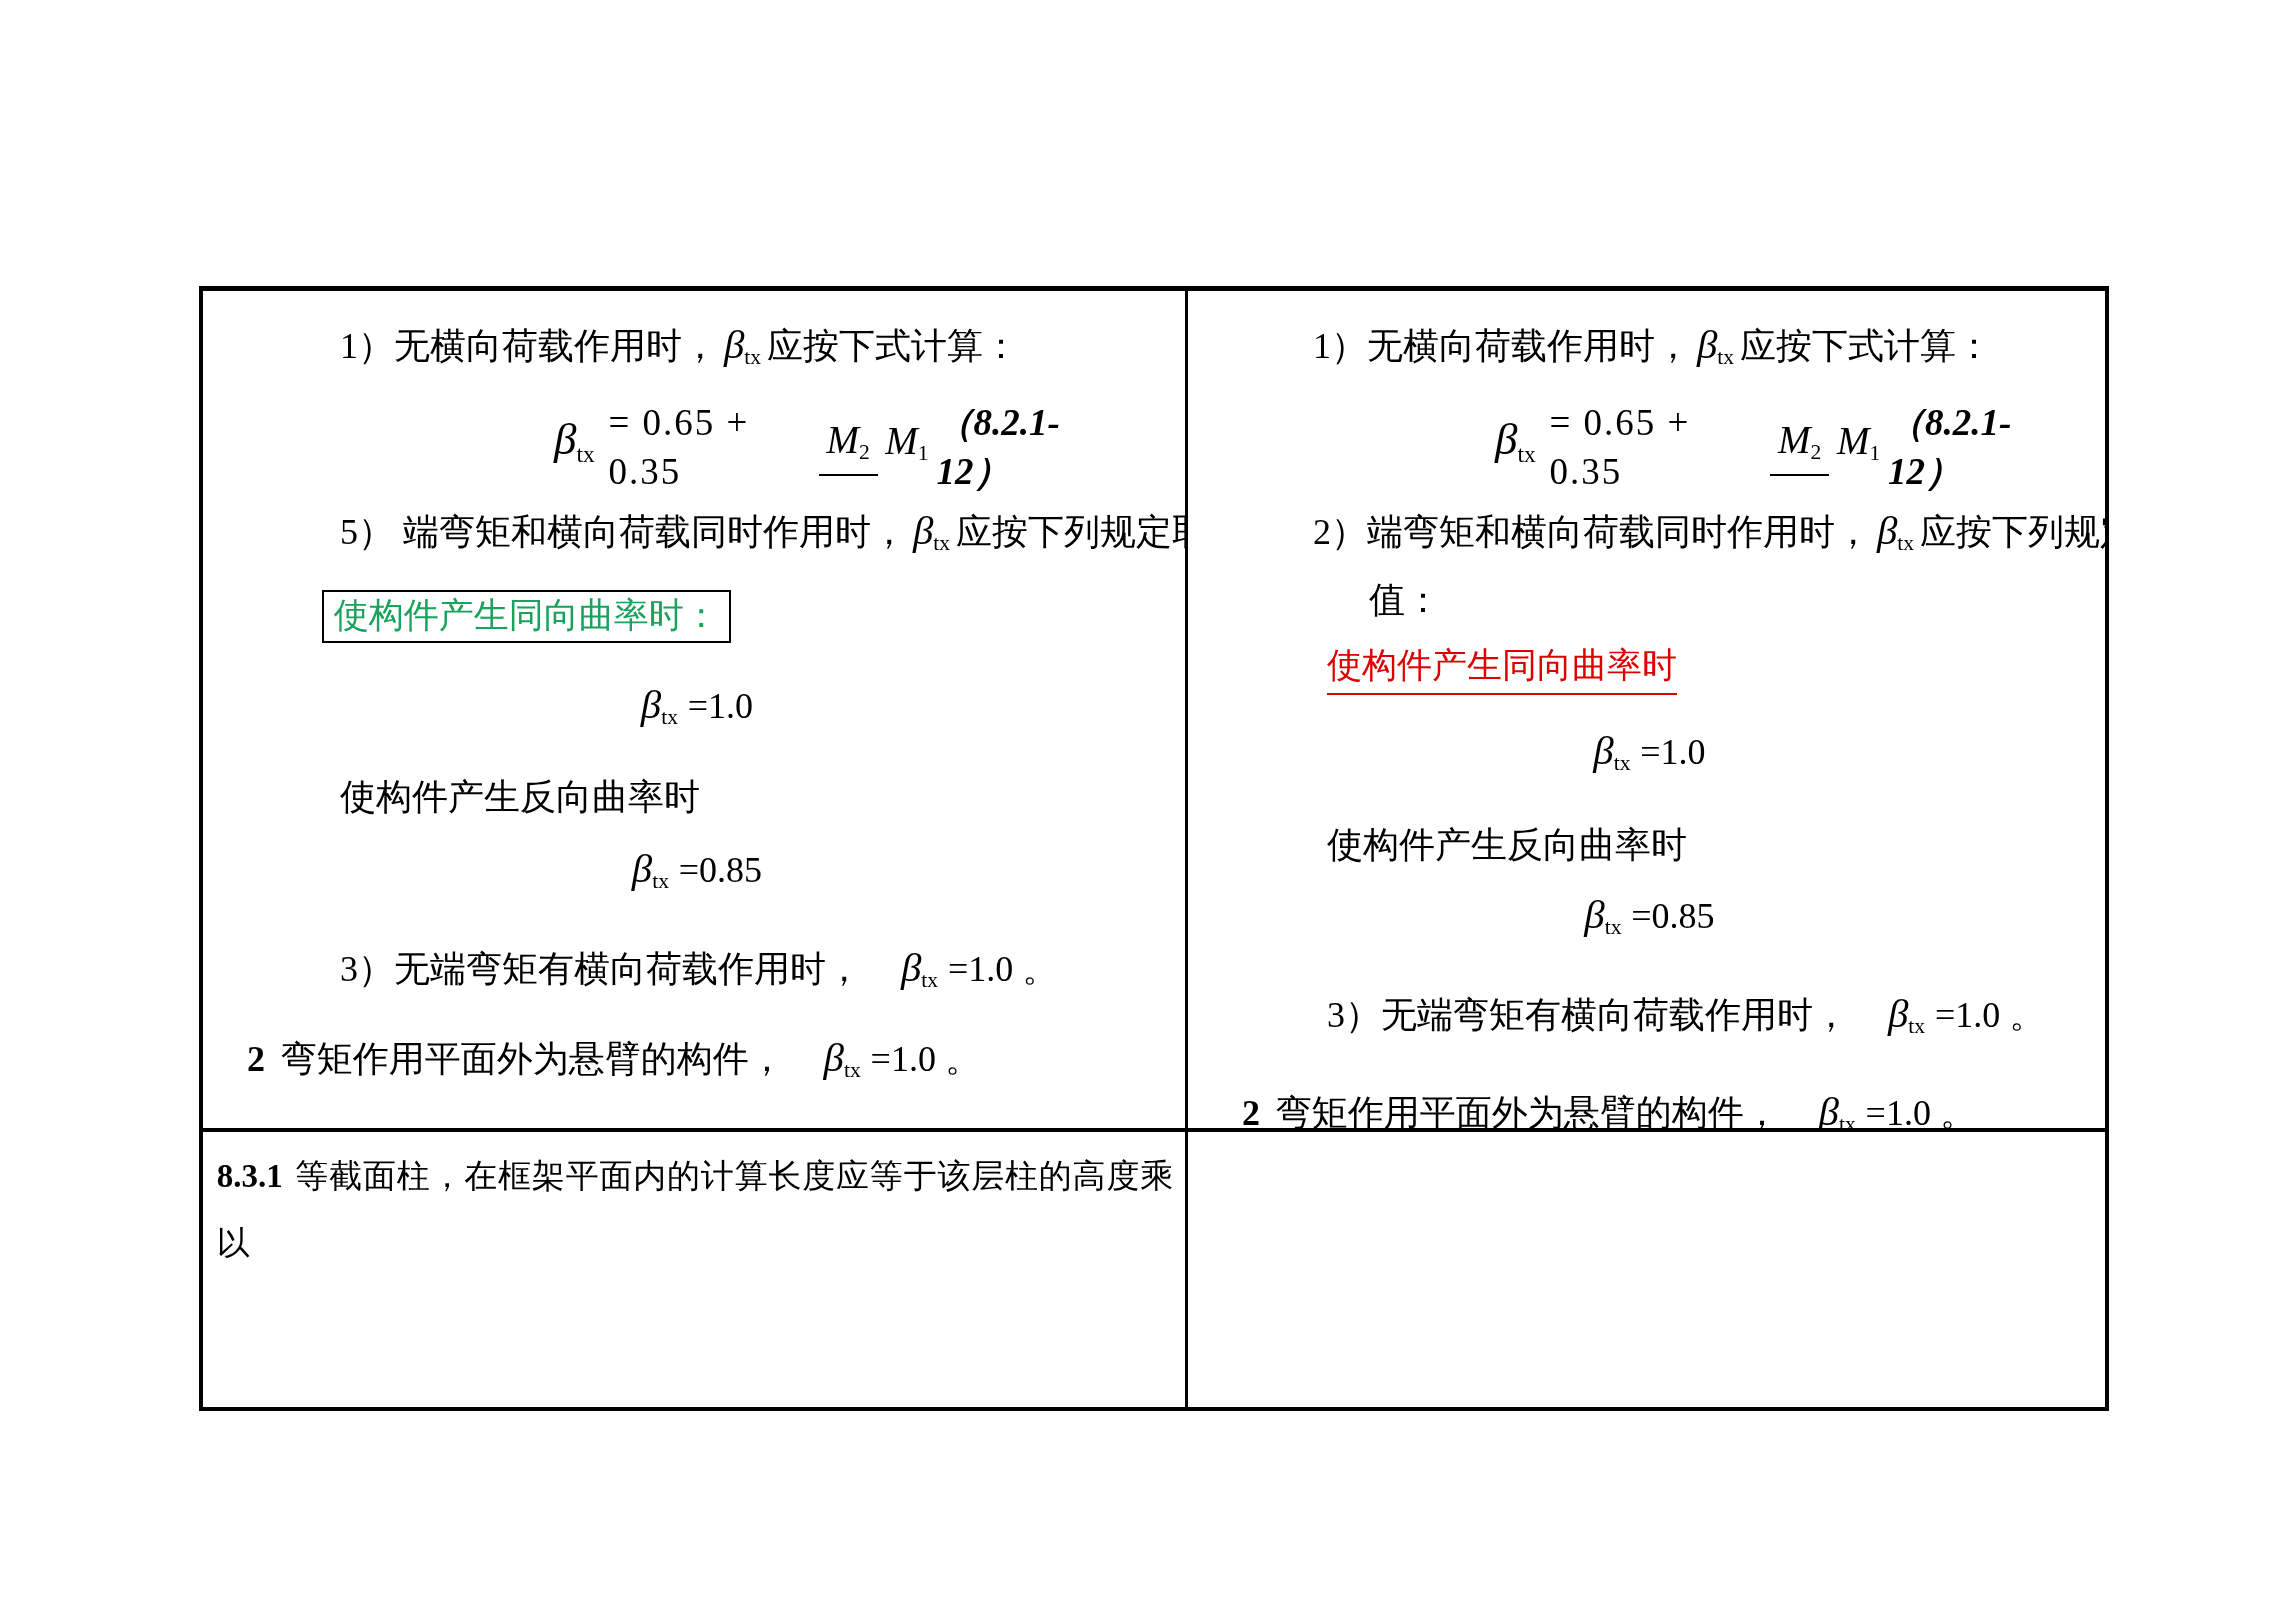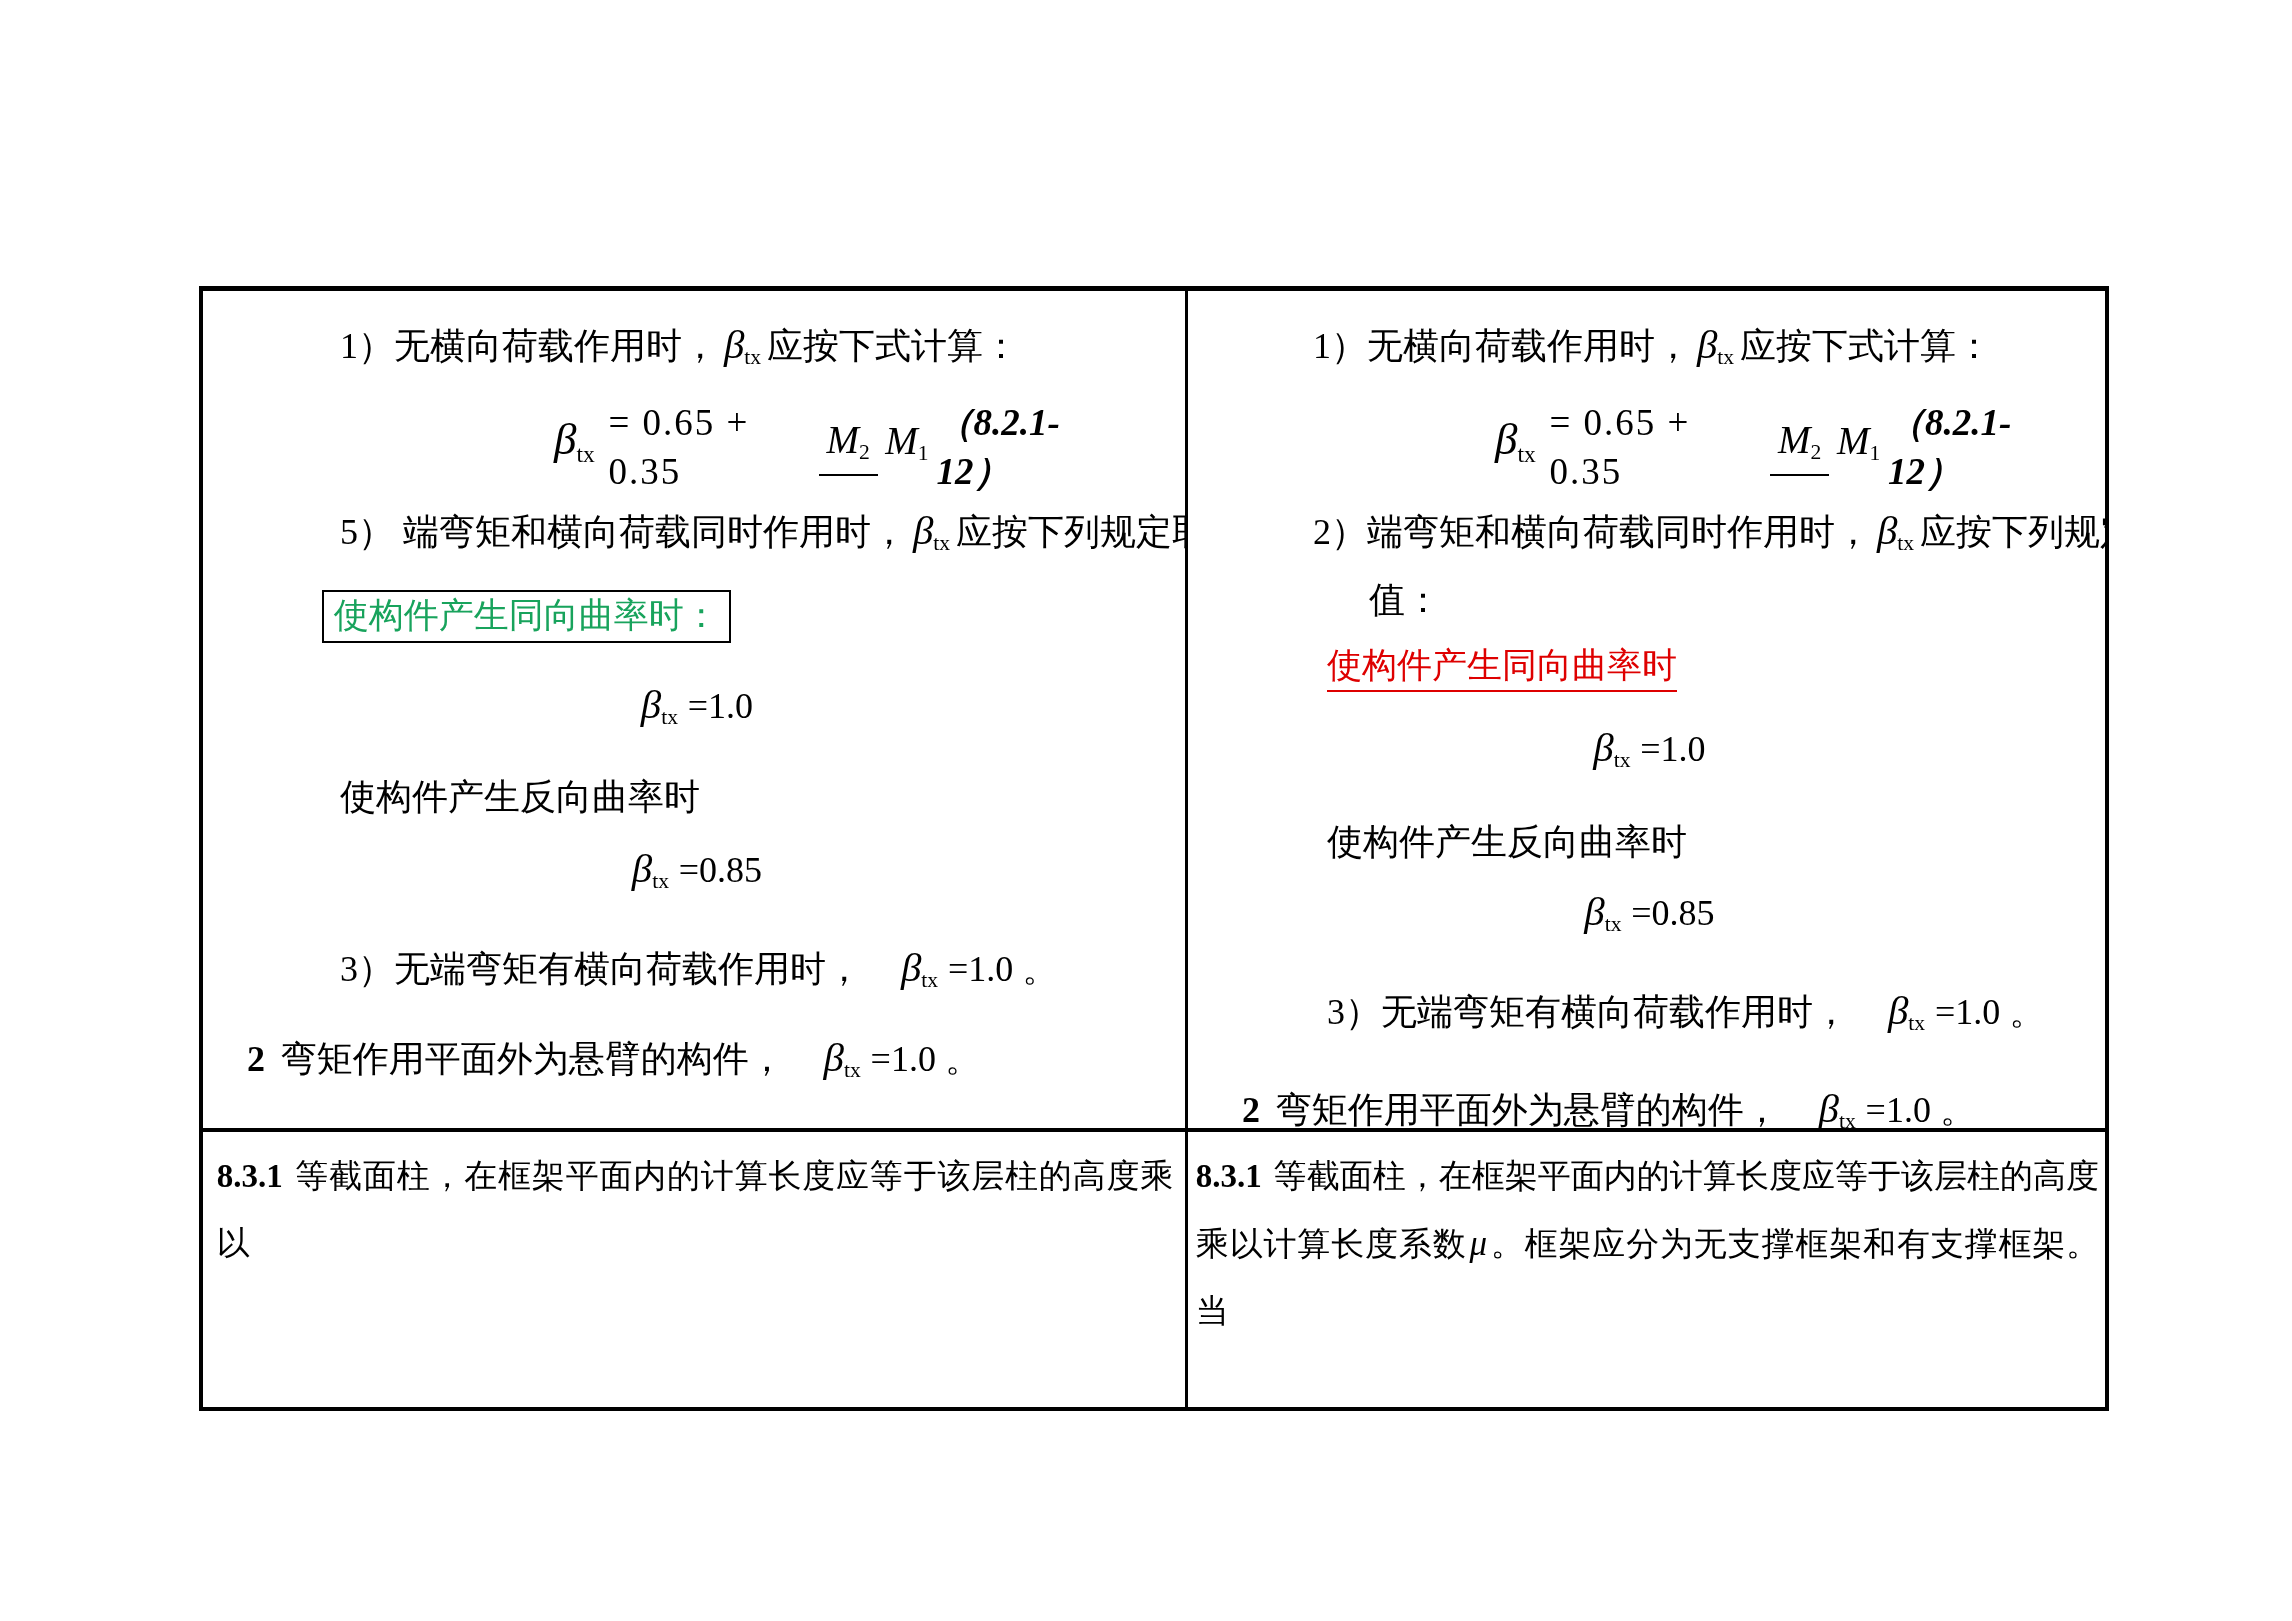--- a/index.html
+++ b/index.html
@@ -40,21 +40,21 @@
   .eq-no{margin-left:auto;font-weight:bold;font-size:37px;font-style:italic;}
   .eq-no.left-col{margin-right:64px;}
   .eq-no.right-col{margin-right:27.4px;}
   
   .green-box{
     display:inline-block;border:2.9px solid #000;padding:2.9px 9.8px 4.9px 9.8px;
     color:#18A35C;font-size:35px;line-height:41px;
   }
   .red-underlined{
     display:inline-block;color:#DE0000;border-bottom:2.9px solid #DE0000;
-    padding-bottom:3.9px;font-size:35px;line-height:41px;
+    padding-bottom:3.9px;font-size:35px;line-height:41px;font-family:Liberation Mono, monospace;
   }
   .center-val{text-align:center;}
   .bold-num{font-weight:bold;margin-right:15.7px;}
   
   .cell-b{font-size:33px;line-height:67px;padding-top:11px;}
   .cell-bl{padding-left:13.7px;padding-right:11.8px;}
   .cell-br{padding-left:7.8px;padding-right:5.9px;}
   .jline{text-align:justify;text-align-last:justify;}
   .s-num{font-weight:bold;margin-right:11.8px;}
   .mu{font-size:35px;margin:0 2.9px;}
@@ -155,25 +155,16 @@
       </div>
     </div>
 
     <div class="cell cell-b cell-bl">
       <div class="jline">
         <span class="s-num">8.3.1</span><span>等截面柱，在框架平面内的计算长度应等于该层柱的高度乘以</span>
       </div>
 
     </div>
 
-    <div class="cell cell-b cell-br">
-      <div class="jline">
-        <span class="s-num">8.3.1</span><span>等截面柱，在框架平面内的计算长度应等于该层柱的高度</span>
-      </div>
-      <div class="jline">
-        <span>乘以计算长度系数</span><i class="mu">μ</i><span>。框架应分为无支撑框架和有支撑框架。当</span>
-      </div>
-
-    </div>
 
   </div>
 </div>
 
 
 </body></html>

